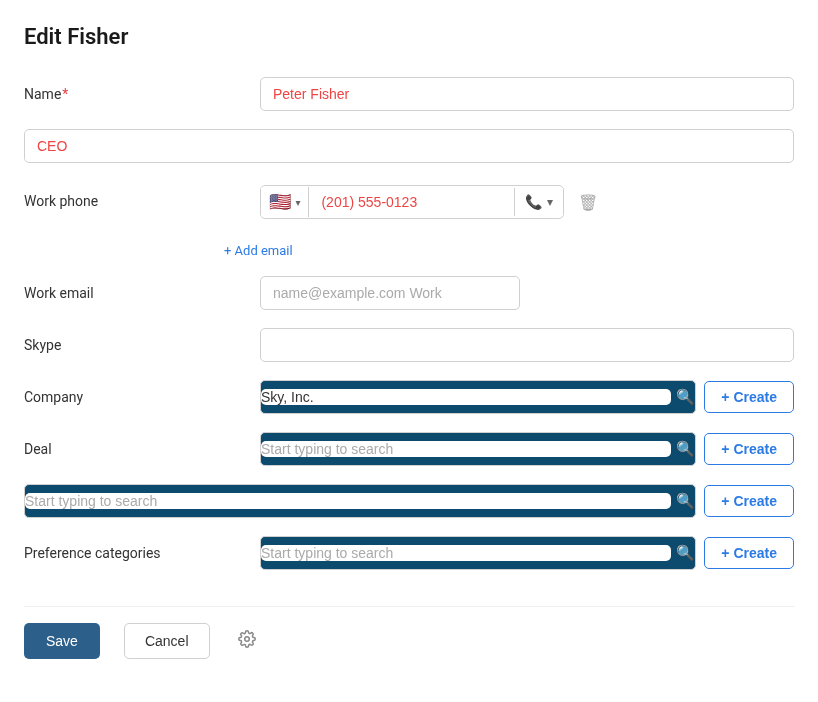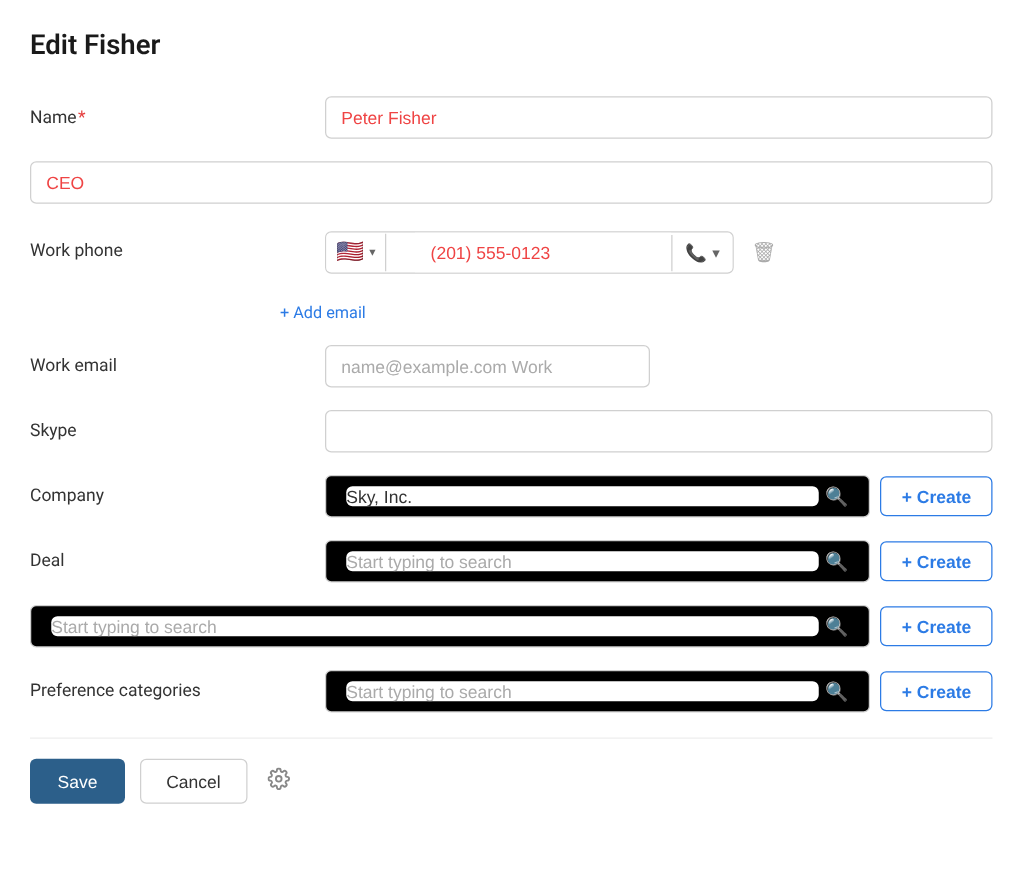--- a/index.html
+++ b/index.html
@@ -74,21 +74,20 @@
     }
     .flag-emoji {
       font-size: 18px;
       line-height: 1;
     }
     .phone-number-input {
       border: none !important;
       border-radius: 0 !important;
       padding: 8px 10px;
       width: 200px;
-      margin-left: 23px;
     }
     .phone-type-btn {
       display: flex;
       align-items: center;
       padding: 6px 10px;
       border-left: 1px solid #d0d0d0;
       cursor: pointer;
       gap: 4px;
       font-size: 13px;
       color: #555;
@@ -117,22 +116,22 @@
     .phone-add-more-row .spacer {
       width: 200px;
       min-width: 200px;
     }
     .search-input-group {
       display: flex;
       align-items: center;
       flex: 1;
       border: 1px solid #d0d0d0;
       border-radius: 5px;
-      padding: 7px 16px;
-      background: #000000;
+      padding: 7px 0;
+      background: #0c4a6e;
       gap: 6px;
     }
     .search-input-group input {
       border: none;
       outline: none;
       font-size: 14px;
       color: #333;
       flex: 1;
       padding: 0;
     }
@@ -154,22 +153,22 @@
       font-weight: bold;
     }
     .field-with-create {
       display: flex;
       align-items: center;
       flex: 1;
     }
     .footer {
       display: flex;
       align-items: center;
-      gap: 12px;
-      margin-top: 20px;
+      gap: 24px;
+      margin-top: 36px;
       padding-top: 16px;
       border-top: 1px solid #eee;
     }
     .save-btn {
       background: #2c5f8a;
       color: #fff;
       border: none;
       border-radius: 5px;
       padding: 10px 22px;
       font-size: 14px;

